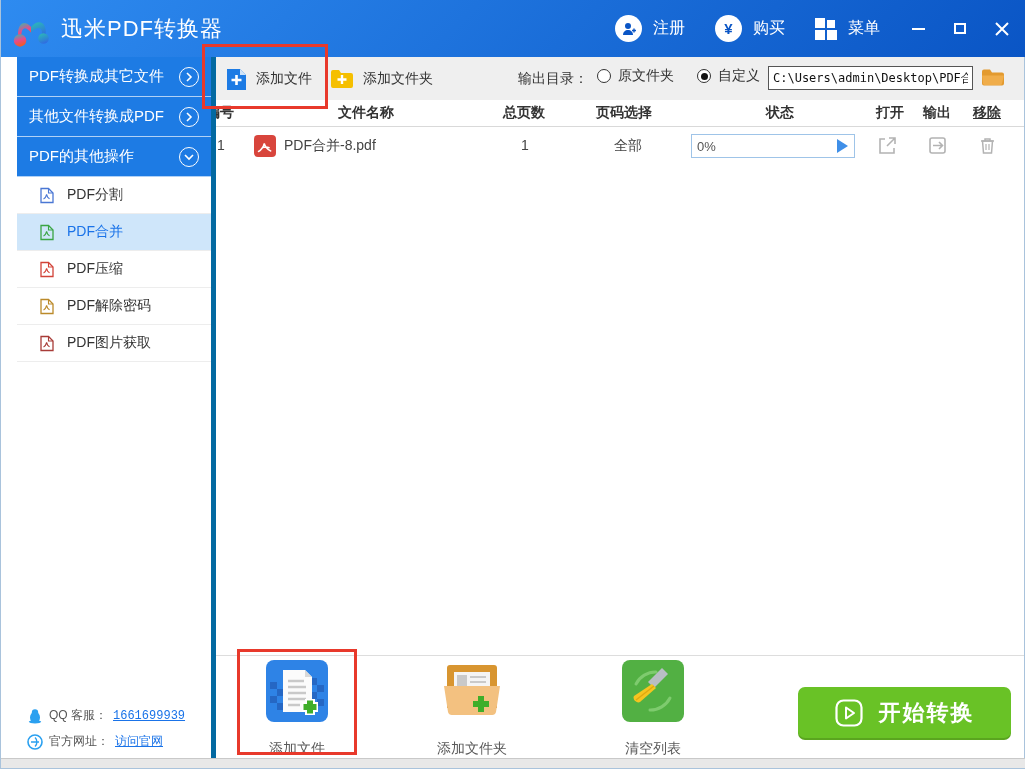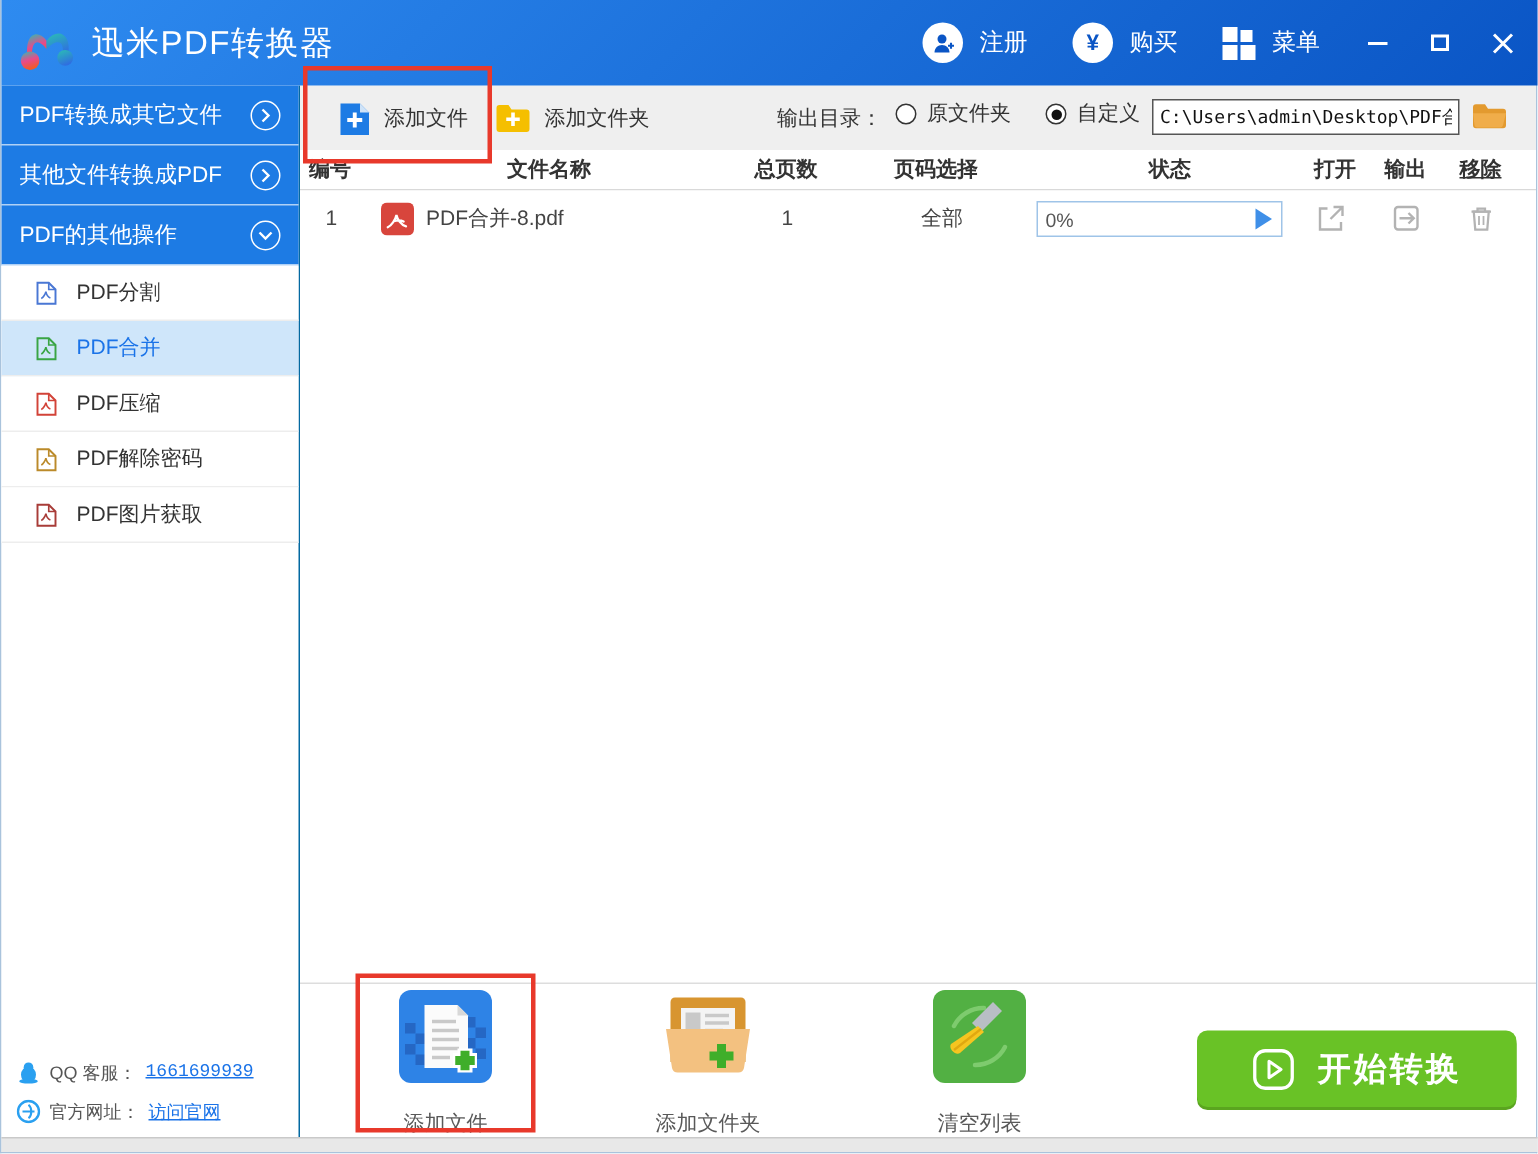--- a/index.html
+++ b/index.html
@@ -21,34 +21,34 @@
   .menu-grid .b { left:12px; top:2px; width:8px; height:8px; }
   .menu-grid .c { left:0; top:12px; width:10px; height:10px; }
   .menu-grid .d { left:12px; top:12px; width:10px; height:10px; }
   .winbtns { display:flex; align-items:center; gap:26px; margin-right:16px; color:#fff; }
   .wb { width:16px; height:16px; display:flex; align-items:center; justify-content:center; cursor:pointer; }
   .wb-min { width:13px; height:2px; background:#fff; }
   .wb-max { width:12px; height:11px; border:2px solid #fff; }
   .wb-close svg { width:14px; height:14px; }
 
   
-  .sidebar { position:absolute; left:0; top:57px; width:199px; bottom:10px; background:#fff; border-right:1px solid #0369a1; z-index:4; }
+  .sidebar { position:absolute; left:16px; top:57px; width:199px; bottom:10px; background:#fff; border-right:5px solid #0369a1; z-index:4; }
   .side-section { height:40px; background:var(--blue); color:#fff; display:flex; align-items:center; justify-content:space-between; padding:0 12px 0 12px; font-size:15px; border-bottom:1px solid rgba(255,255,255,.65); cursor:pointer; }
   .chev-circle { width:20px; height:20px; border:1px solid #fff; border-radius:50%; display:flex; align-items:center; justify-content:center; }
   .chev-circle svg { width:10px; height:10px; }
   .side-item { height:37px; display:flex; align-items:center; padding-left:21px; gap:12px; border-bottom:1px solid #ededed; cursor:pointer; background:#fff; }
   .side-item.selected { background:var(--selected-bg); }
   .side-item.selected .side-label { color:var(--link); }
   .side-label { font-size:14px; color:#333; }
   .pdf-sm { width:17px; height:17px; }
   .c-pdf0 { color:var(--pdf-split); } .c-pdf1 { color:var(--pdf-merge); } .c-pdf2 { color:var(--pdf-pwd); }
   .c-pdf3 { color:var(--pdf-compress); } .c-pdf4 { color:var(--pdf-image); }
 
   .support { position:absolute; left:10px; bottom:8px; font-size:12px; color:#555; }
-  .sup-row { display:flex; align-items:flex-start; gap:6px; margin-top:9px; }
+  .sup-row { display:flex; align-items:center; gap:6px; margin-top:9px; }
   .sup-row a { color:var(--link);font-family:Liberation Mono, monospace; }
   .qq-ic, .e-ic { width:16px; height:16px; }
 
   
   .main { position:absolute; left:199px; top:57px; right:0; bottom:0; background:#fff; }
   .toolbar { position:absolute; left:0; top:0; right:0; height:43px; background:#efefef; }
   .tb-btn { position:absolute; display:flex; align-items:center; gap:9px; height:43px; cursor:pointer; font-size:14px; color:#333; }
   .tb-add-file { left:26px; }
   .tb-add-folder { left:130px; }
   .out-label { position:absolute; left:318px; top:13px; font-size:14px; color:#333; }

